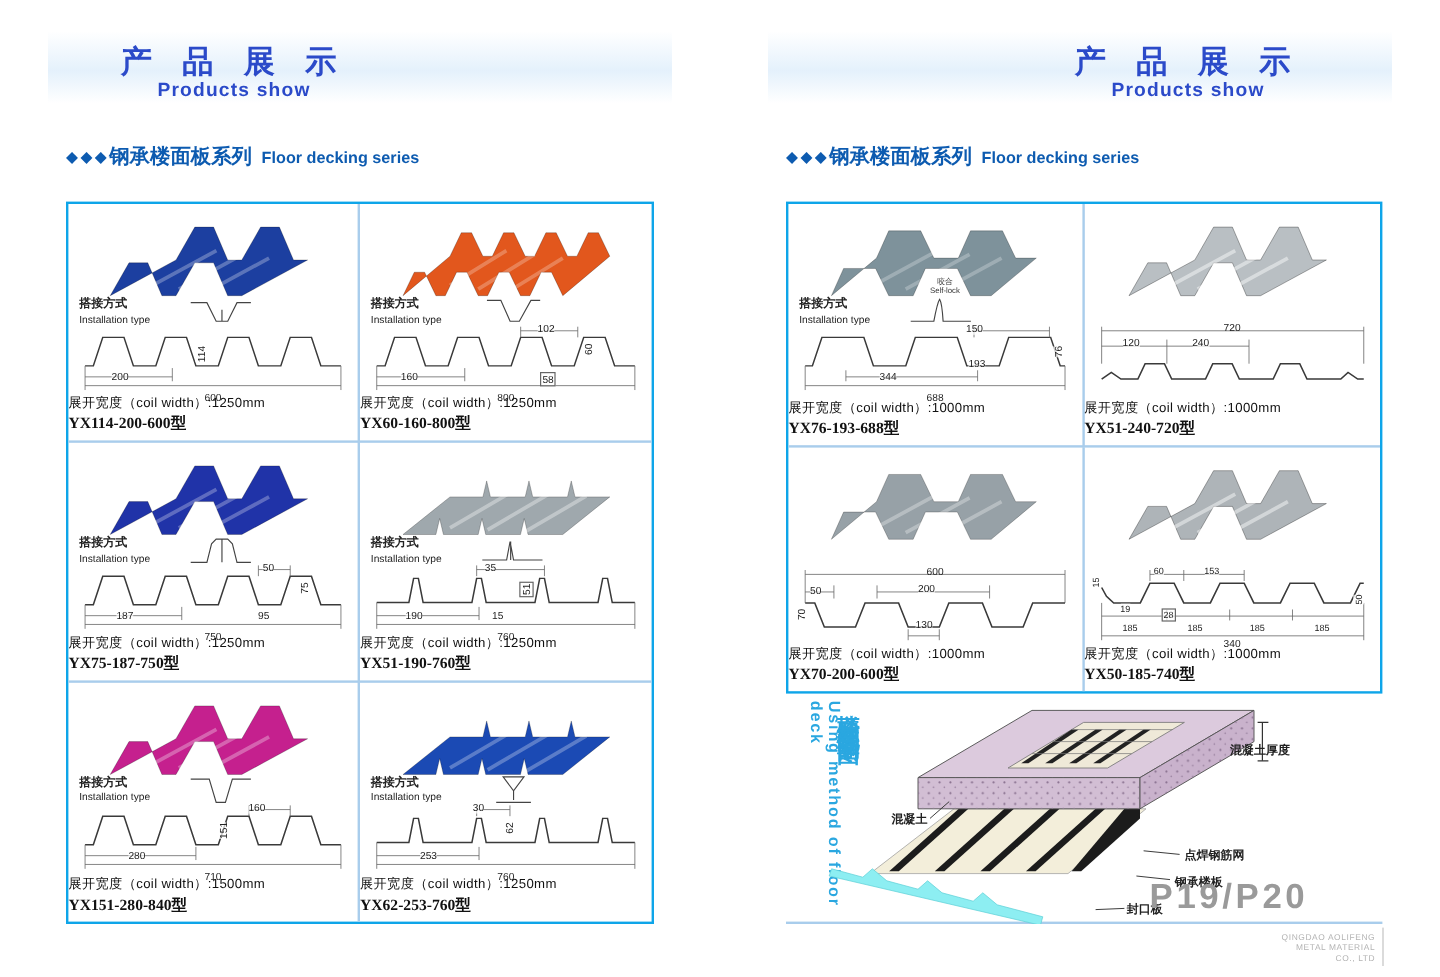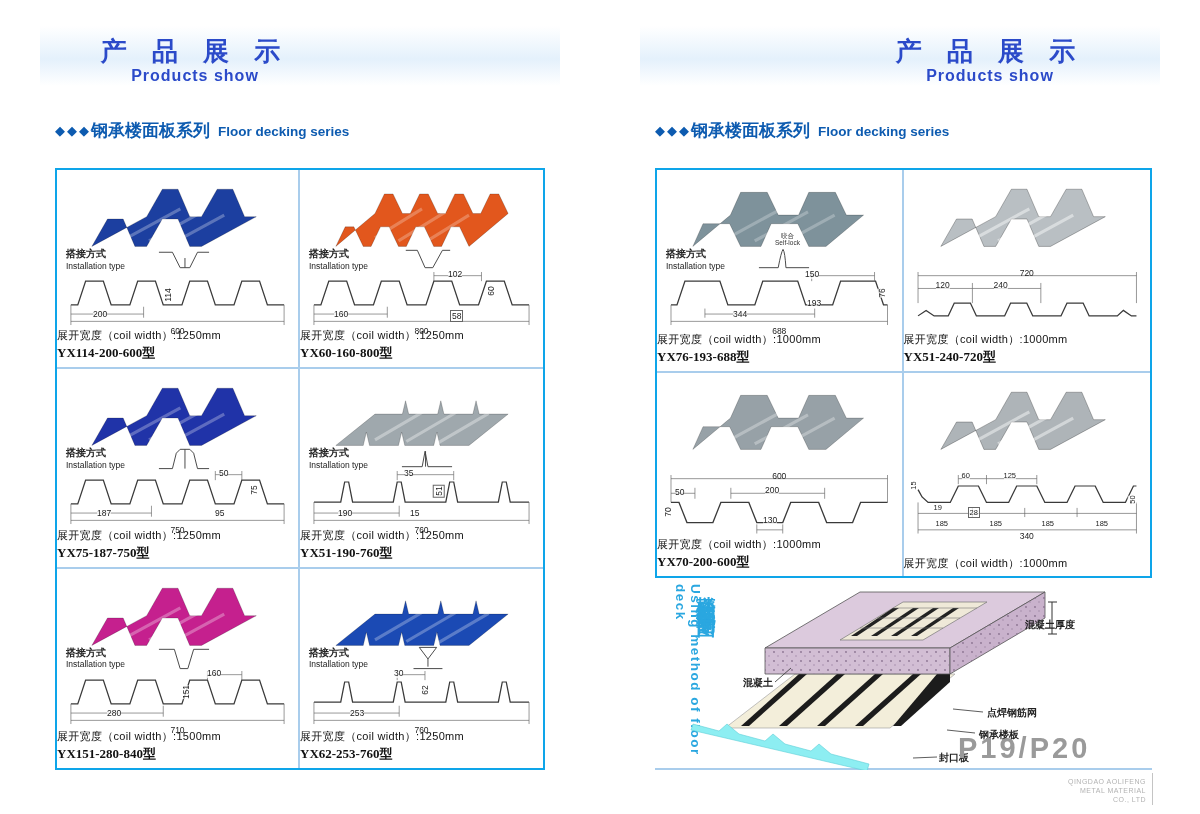--- a/index.html
+++ b/index.html
@@ -423,33 +423,34 @@
             <line x1="6" y1="42" x2="223" y2="42"></line>
             <line x1="6" y1="30" x2="6" y2="64"></line>
               <line x1="60" y1="36" x2="60" y2="46"></line>
               <line x1="112" y1="36" x2="112" y2="46"></line>
             <line x1="164" y1="36" x2="164" y2="46"></line>
               <line x1="223" y1="30" x2="223" y2="64"></line>
             <line x1="6" y1="60" x2="223" y2="60"></line>
           </g>
         </svg>
         <span class="dim sm" style="left:50px;top:-4px">60</span>
-        <span class="dim sm" style="left:92px;top:-4px">125</span>
+        <span class="dim sm" style="left:92px;top:-4px">153</span>
         <span class="dim sm rot" style="left:-3px;top:6px">15</span>
         <span class="dim sm" style="left:22px;top:28px">19</span>
         <span class="dim sm box" style="left:56px;top:32px">28</span>
         <span class="dim sm" style="left:24px;top:44px">185</span>
         <span class="dim sm" style="left:78px;top:44px">185</span>
         <span class="dim sm" style="left:130px;top:44px">185</span>
         <span class="dim sm" style="left:184px;top:44px">185</span>
         <span class="dtot" style="top:56px">340</span>
         <span class="dim sm rot" style="left:216px;top:20px">50</span>
       </div>
       <div class="cap">
         <div class="coil">展开宽度（coil width）:1000mm</div>
+        <div class="model">YX50-185-740型</div>
       </div>
     </div>
   </div>
 
   <div class="bsec" style="left:655px;top:578px;width:497px;height:192px">
     <div class="vt-en">Using method of floor deck</div>
     <div class="vt-cn">楼面结构配置剖面图</div>
 
     <svg class="isvg" viewBox="0 0 497 192">
       <defs>

